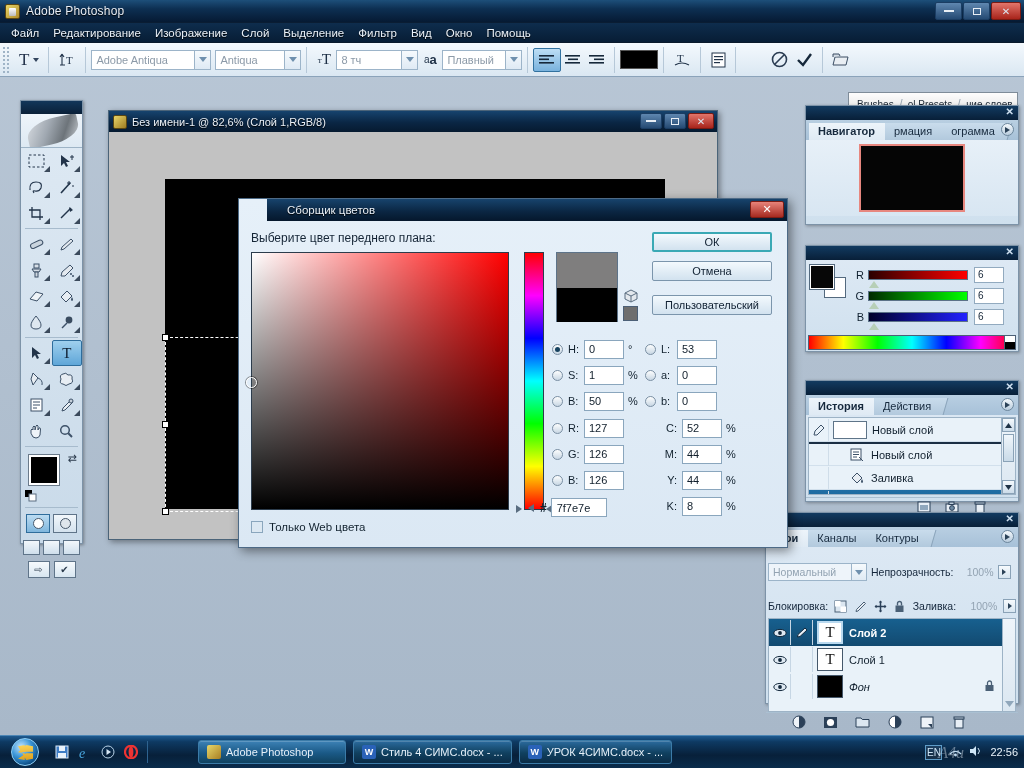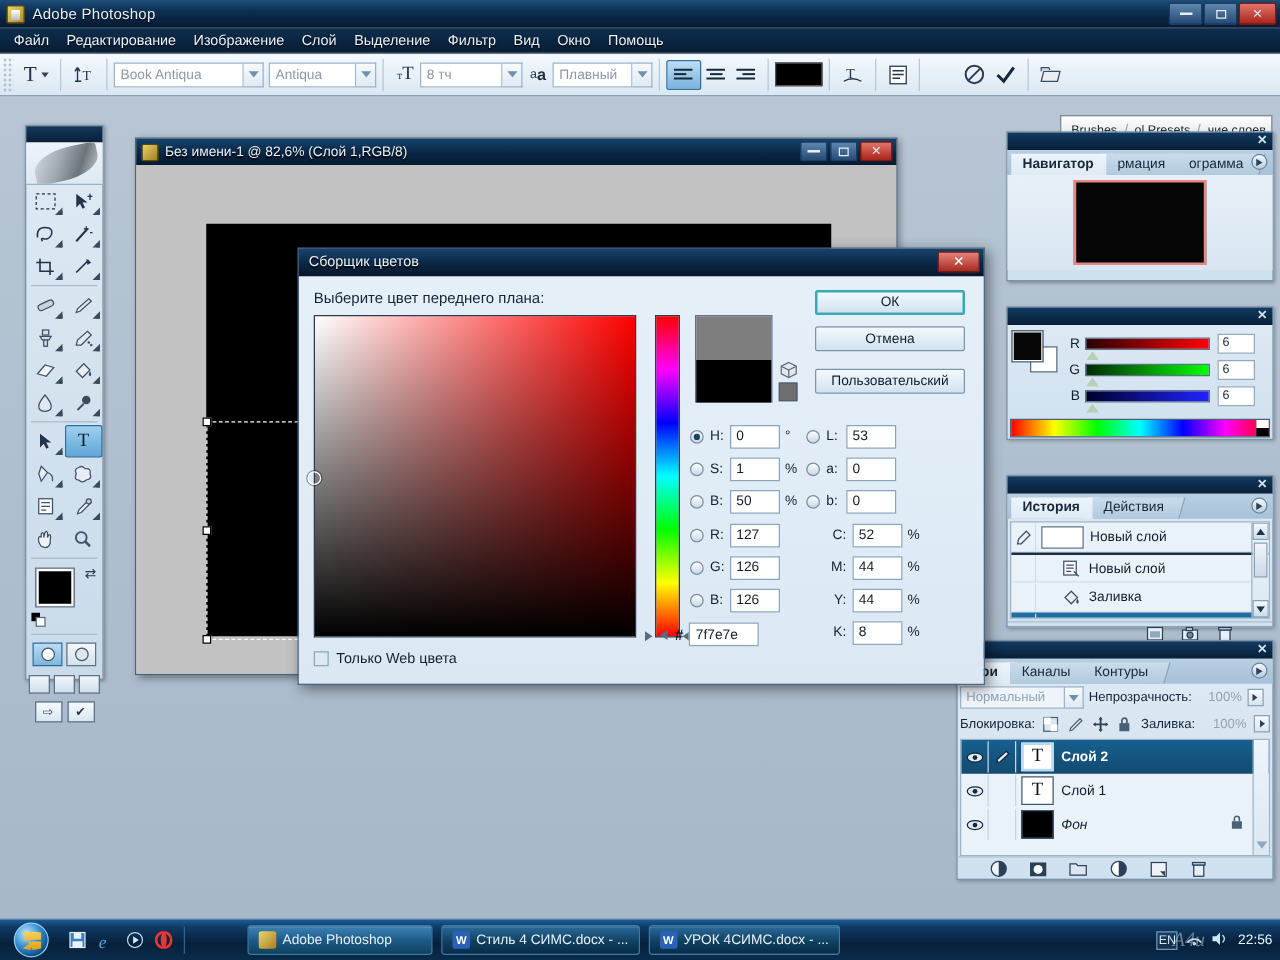--- a/index.html
+++ b/index.html
@@ -195,21 +195,21 @@
      background:linear-gradient(#f4f9fd,#ccdcea);border:1px solid #8aa2b7;}
   .scr-thumb{position:absolute;top:16px;left:1px;width:11px;height:28px;
      background:linear-gradient(#f0f6fb,#c9dae8);border:1px solid #8aa2b7;}
   .panel-footer{height:19px;display:flex;align-items:center;justify-content:flex-end;gap:13px;
      padding-right:8px;border-top:1px solid #aac0d2;}
   .ftr-ic{width:15px;height:14px;display:flex;align-items:center;justify-content:center;
      font-size:11px;color:#22384d;}
 
   
   .layers-panel{left:765px;top:512px;width:254px;height:192px;}
-  .lp-row1{display:flex;align-items:center;height:20px;gap:4px;margin:1px 2px;}
+  .lp-row1{display:flex;align-items:center;height:20px;gap:4px;margin:15px 2px;}
   .lp-mode{width:84px;height:18px;border:1px solid #9cb4c9;background:#eef4fa;color:#93a3b2;
      font-size:10.5px;display:flex;align-items:center;padding-left:4px;}
   .lp-mode-arrow{width:15px;height:18px;border:1px solid #9cb4c9;border-left:none;
      background:linear-gradient(#f6fafd,#dfeaf4);display:flex;align-items:center;justify-content:center;}
   .lp-lbl{font-size:10.5px;color:#13253a;}
   .lp-num{width:36px;font-size:10.5px;color:#93a3b2;text-align:right;}
   .lp-spin{width:13px;height:14px;border:1px solid #8aa2b7;background:linear-gradient(#f6fafd,#d7e5f0);
      display:flex;align-items:center;justify-content:center;}
   .lp-spin::after{content:"";border-top:3.5px solid transparent;border-bottom:3.5px solid transparent;
      border-left:4.5px solid #2b4258;}
@@ -231,21 +231,21 @@
   .lay-row.sel .lay-name{color:#fff;font-weight:bold;}
   .lay-lock{position:absolute;right:20px;font-size:10px;color:#1d3346;}
   .lay-scroll{position:absolute;right:0;top:0;width:13px;height:100%;
      background:linear-gradient(#eef4fa,#dbe7f1);border-left:1px solid #9db3c6;}
 
   
   .cpd{position:absolute;left:238px;top:198px;width:550px;height:350px;
      background:linear-gradient(#e6f0f9,#dbe8f4);border:1px solid #4d6a86;
      box-shadow:3px 3px 10px rgba(0,0,0,.45);}
   .cpd-title{height:22px;background:linear-gradient(#17436c 0%,#0b2744 55%,#05172c 100%);
-     display:flex;align-items:center;padding-left:8px;position:relative;}
+     display:flex;align-items:center;padding-left:20px;position:relative;margin-left:28px;}
   .cpd-title span{color:#e8eff7;font-size:11.5px;text-shadow:0 1px 1px #000;}
   .cpd-close{position:absolute;right:3px;top:2px;width:34px;height:17px;border-radius:2px;
      background:linear-gradient(#e8837a,#a62a20);border:1px solid #7d1c14;color:#fff;
      display:flex;align-items:center;justify-content:center;font-size:11px;}
   .cpd-prompt{font-size:12px;color:#152536;margin:10px 0 6px 12px;}
   .cpd-field{position:absolute;left:251px;top:252px;width:258px;height:258px;
      border:1px solid #2c3c4c;
      background:linear-gradient(to top, #000 0%, rgba(0,0,0,0) 100%),
                 linear-gradient(to right, #ffffff 0%, #ff0000 100%);}
   .field-cursor{position:absolute;left:-6px;top:124px;width:11px;height:11px;border-radius:50%;
@@ -356,21 +356,21 @@
       </div>
       <div class="vsep"></div>
       <div class="ob-btn">
         <svg width="18" height="18" viewBox="0 0 18 18">
             <path d="M4 3 L4 14 M2 14 L7 14 M4 3 L2 6 M4 3 L6 6" stroke="#22344a" fill="none" stroke-width="1.1"></path>
             <text x="8" y="13" font-size="11" font-family="Liberation Serif" fill="#22344a">T</text>
           </svg>
       </div>
       <div class="vsep"></div>
       <div style="display:flex">
-          <div class="ob-field" style="width:104px">Book Antiqua</div>
+          <div class="ob-field" style="width:104px">Adobe Antiqua</div>
           <div class="ob-arrow"></div>
         </div>
       <div style="display:flex;margin-left:4px">
           <div class="ob-field" style="width:70px">Antiqua</div>
           <div class="ob-arrow"></div>
         </div>
       <div class="vsep"></div>
       <div class="ob-btn">
         <span style="font-family:'Liberation Serif',serif;font-size:9px;color:#1d2f45">т</span>
           <span style="font-family:'Liberation Serif',serif;font-size:15px;color:#1d2f45">T</span>

